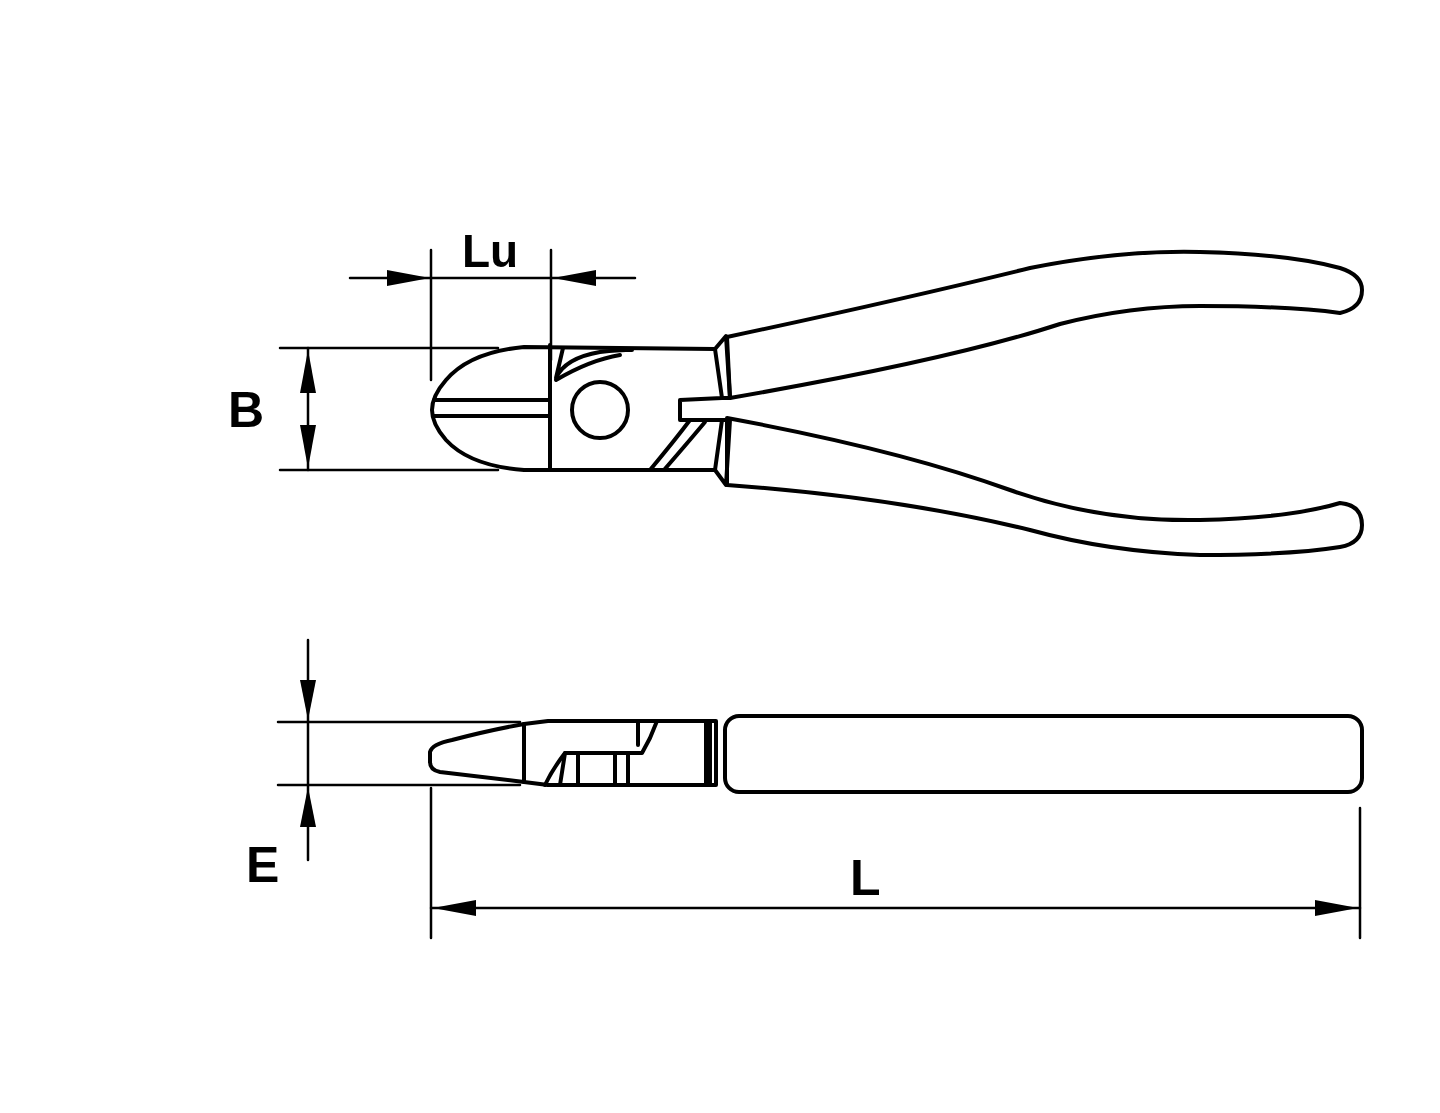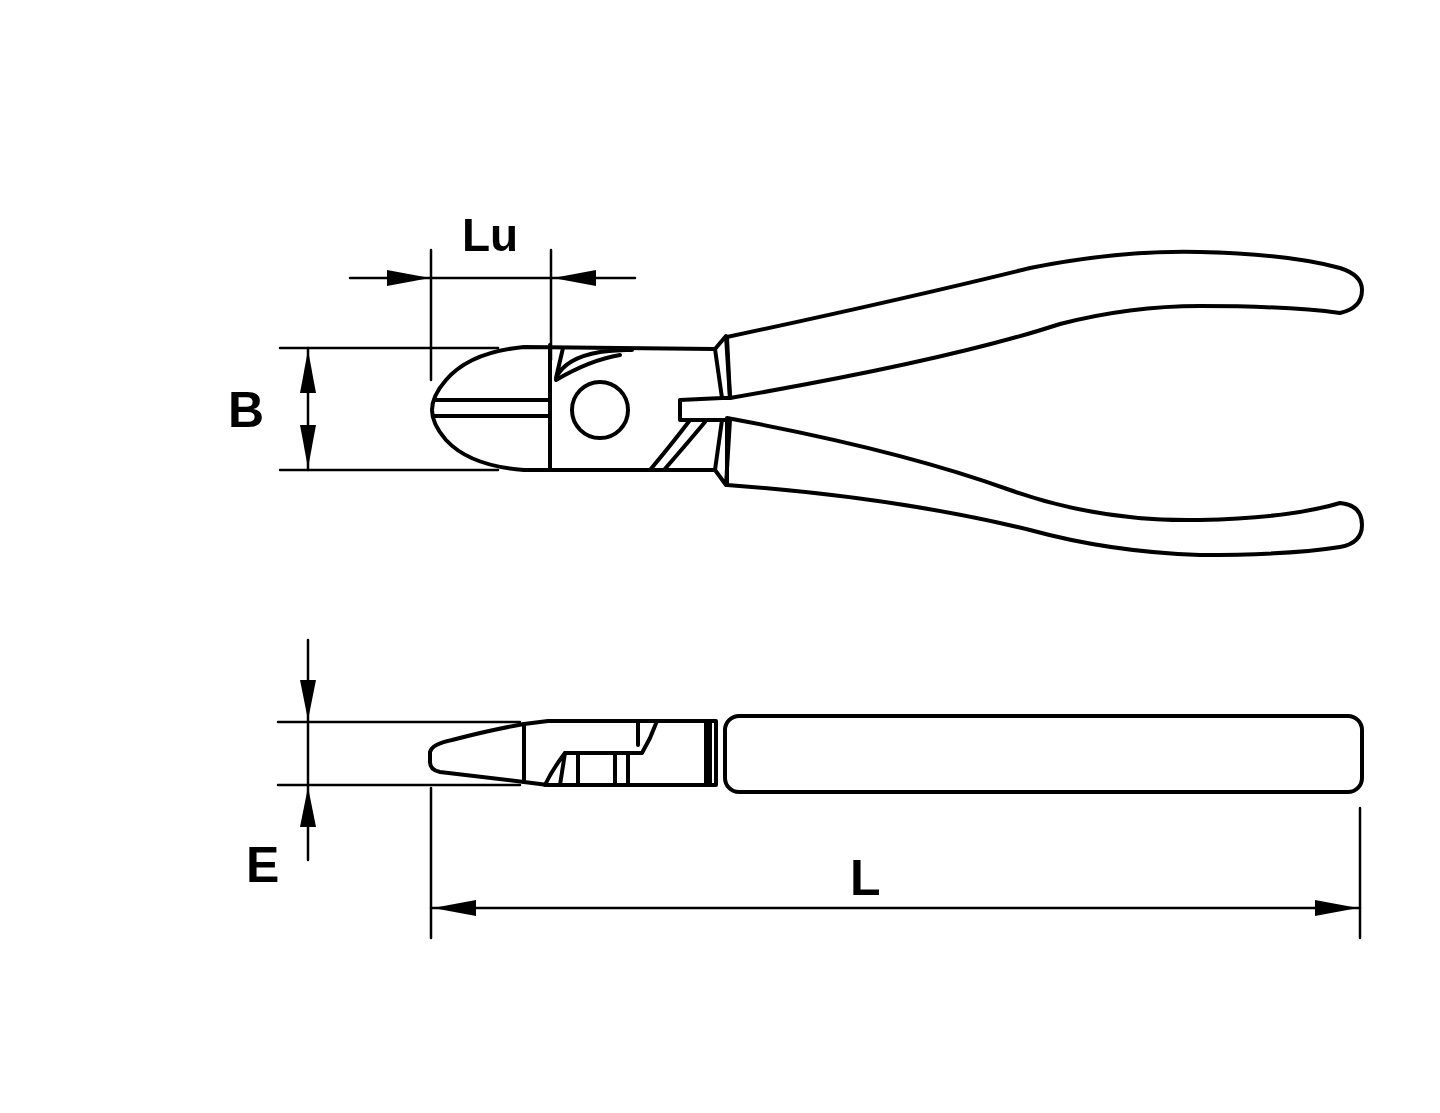--- a/index.html
+++ b/index.html
@@ -74,16 +74,16 @@
     <path d="M553 278 L596 270 L596 286 Z"></path>
     <path d="M308 350 L300 393 L316 393 Z"></path>
     <path d="M308 468 L300 425 L316 425 Z"></path>
     <path d="M308 720 L300 680 L316 680 Z"></path>
     <path d="M308 787 L300 827 L316 827 Z"></path>
     <path d="M433 908 L476 900 L476 916 Z"></path>
     <path d="M1358 908 L1315 900 L1315 916 Z"></path>
   </g>
 </svg>
 
-<div class="lbl" style="left:462px;top:212px;font-size:46px;">Lu</div>
+<div class="lbl" style="left:462px;top:228px;font-size:46px;">Lu</div>
 <div class="lbl" style="left:228px;top:385px;font-size:50px;">B</div>
 <div class="lbl" style="left:246px;top:840px;font-size:50px;">E</div>
 <div class="lbl" style="left:850px;top:853px;font-size:50px;">L</div>
 
 </body></html>

